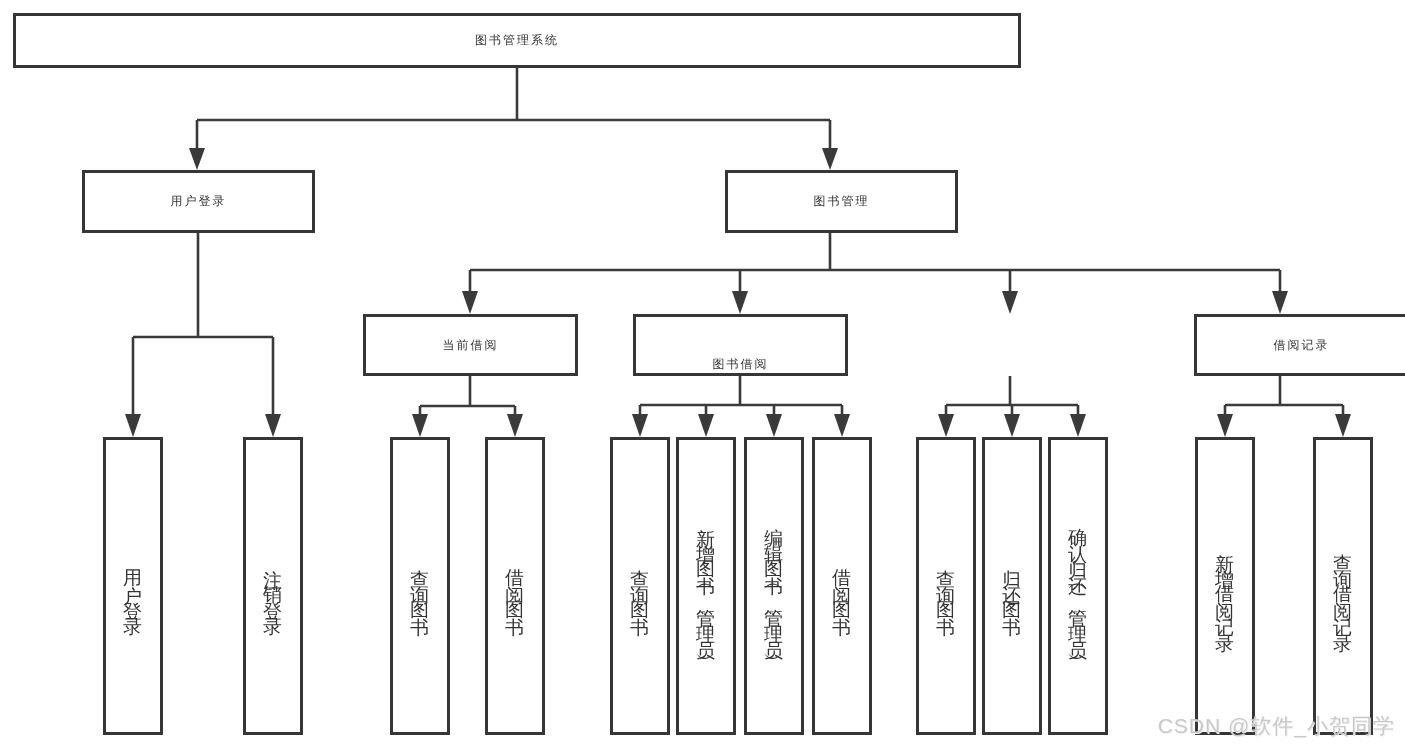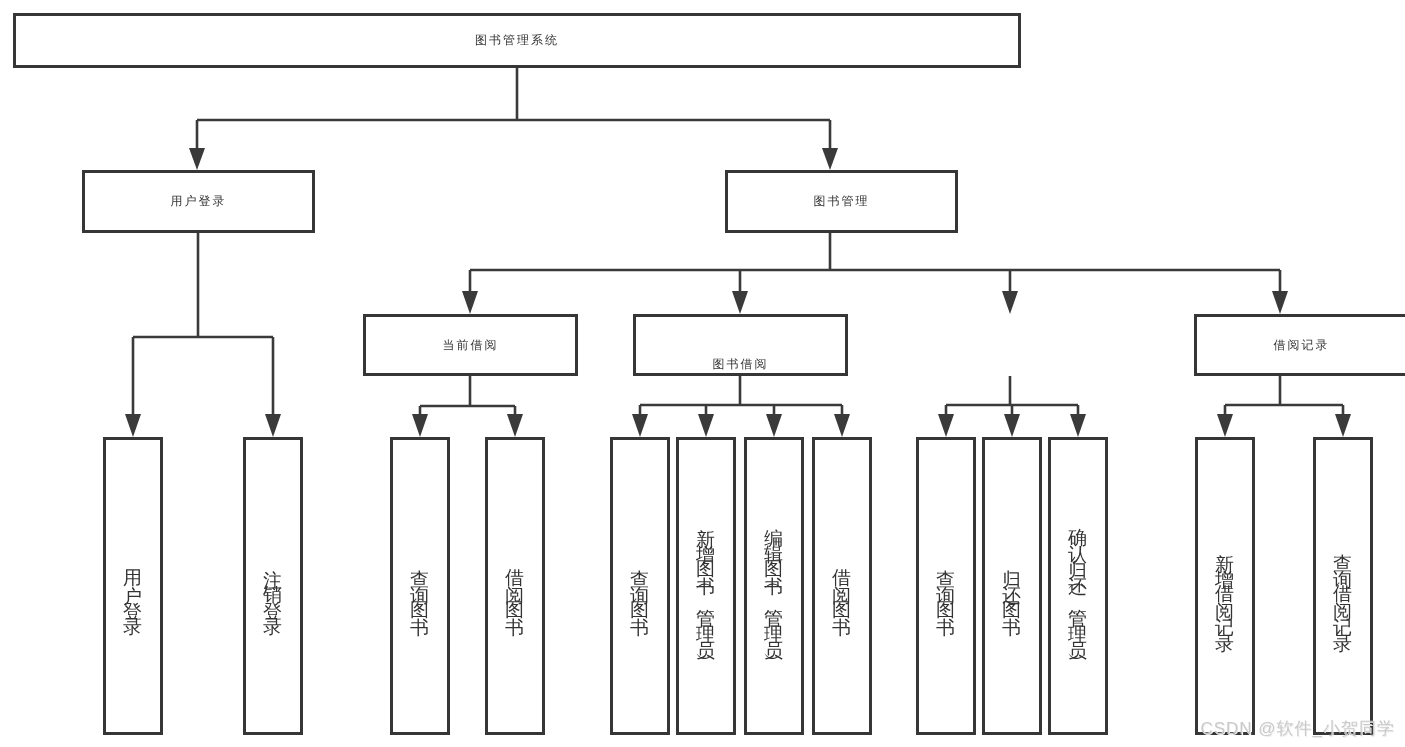--- a/index.html
+++ b/index.html
@@ -50,21 +50,21 @@
     font-size: 19px;
     writing-mode: vertical-rl;
     text-orientation: mixed;
     letter-spacing: 0.85em;
     line-height: 1;
   }
   .watermark {
     position: absolute;
     right: 10px;
     bottom: 7px;
-    font-size: 17px;
+    font-size: 21px;
     color: #c9c9c9;
     letter-spacing: 1px;
     text-shadow: 1px 1px 0 #efefef;
   }
 </style>
 </head>
 <body>
 
 <div class="stage">
 

